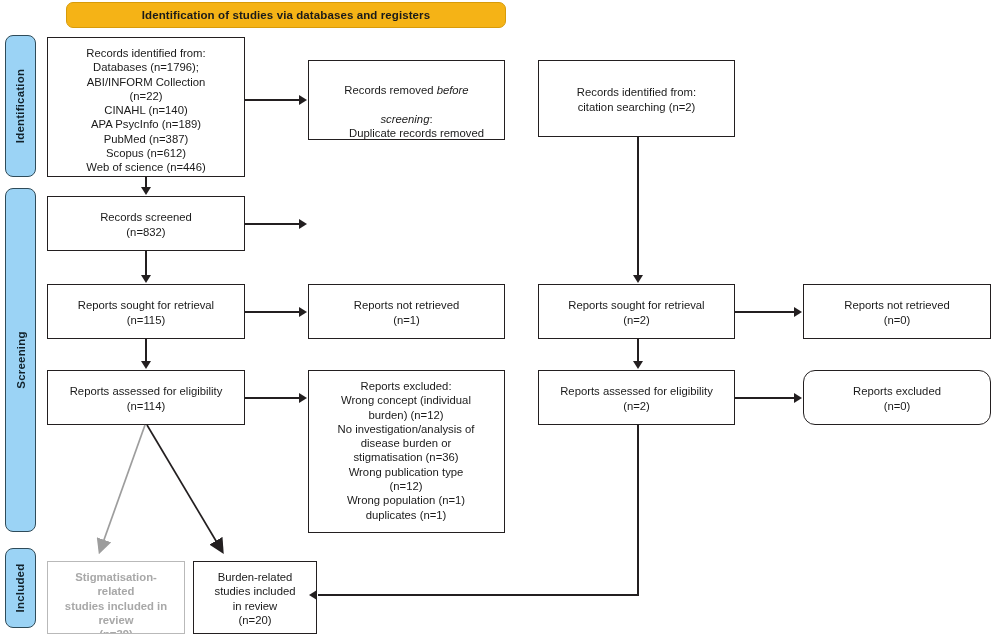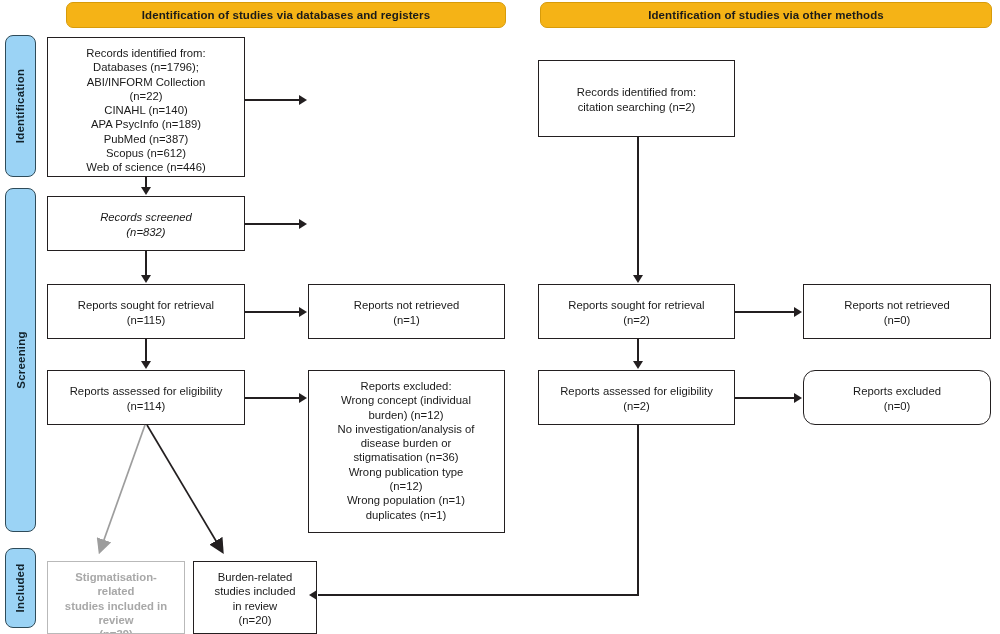--- a/index.html
+++ b/index.html
@@ -103,21 +103,20 @@
     border-top: 8.5px solid #231f20;
   }
   .diag { position: absolute; overflow: visible; }
 </style>
 </head>
 <body>
 
 <div id="canvas">
 
   <div class="hdr-bar" style="left:66px; top:2px; width:440px; height:26px;">Identification of studies via databases and registers</div>
-  <div class="hdr-bar" style="left:540px; top:2px; width:452px; height:26px;">Identification of studies via other methods</div>
 
   <div class="stage-label" style="left:5px; top:35px; width:31px; height:142px;">
     <span>Identification</span>
   </div>
   <div class="stage-label" style="left:5px; top:188px; width:31px; height:344px;">
     <span>Screening</span>
   </div>
   <div class="stage-label" style="left:5px; top:548px; width:31px; height:80px;">
     <span>Included</span>
   </div>
@@ -125,22 +124,28 @@
   <div class="box" style="left:47px; top:37px; width:198px; height:140px;">Records identified from:
     Databases (n=1796);
     ABI/INFORM Collection
     (n=22)
     CINAHL (n=140)
     APA PsycInfo (n=189)
     PubMed (n=387)
     Scopus (n=612)
     Web of science (n=446)</div>
 
-
-  <div class="box vcenter" style="left:47px; top:196px; width:198px; height:55px;font-style:italic;">Records screened
+  <div class="box" style="left:308px; top:60px; width:197px; height:80px;">
+    <span><span>Records removed </span><i>before</i></span><br>
+    <span><i>screening</i><span>:</span></span>
+    <span class="indent">Duplicate records removed</span>
+    
+  </div>
+
+  <div class="box vcenter" style="left:47px; top:196px; width:198px; height:55px;">Records screened
 (n=832)</div>
 
   <div class="box vcenter" style="left:47px; top:284px; width:198px; height:55px;">Reports sought for retrieval
 (n=115)</div>
   <div class="box vcenter" style="left:308px; top:284px; width:197px; height:55px;">Reports not retrieved
 (n=1)</div>
 
   <div class="box vcenter" style="left:47px; top:370px; width:198px; height:55px;">Reports assessed for eligibility
 (n=114)</div>
   <div class="box" style="left:308px; top:370px; width:197px; height:163px;padding-left:8px;">Reports excluded:

